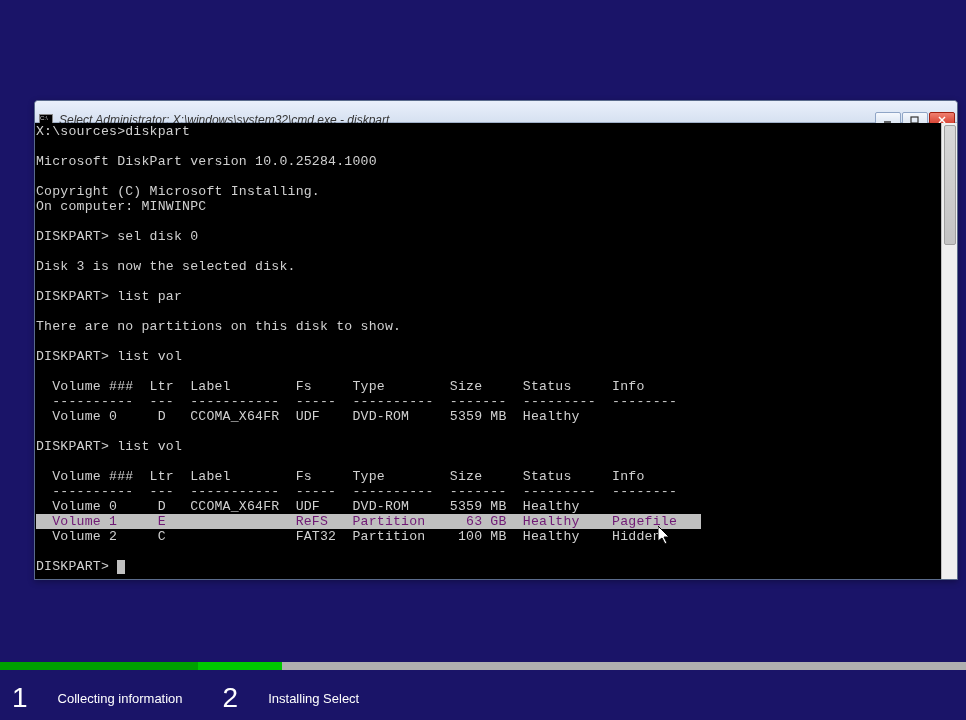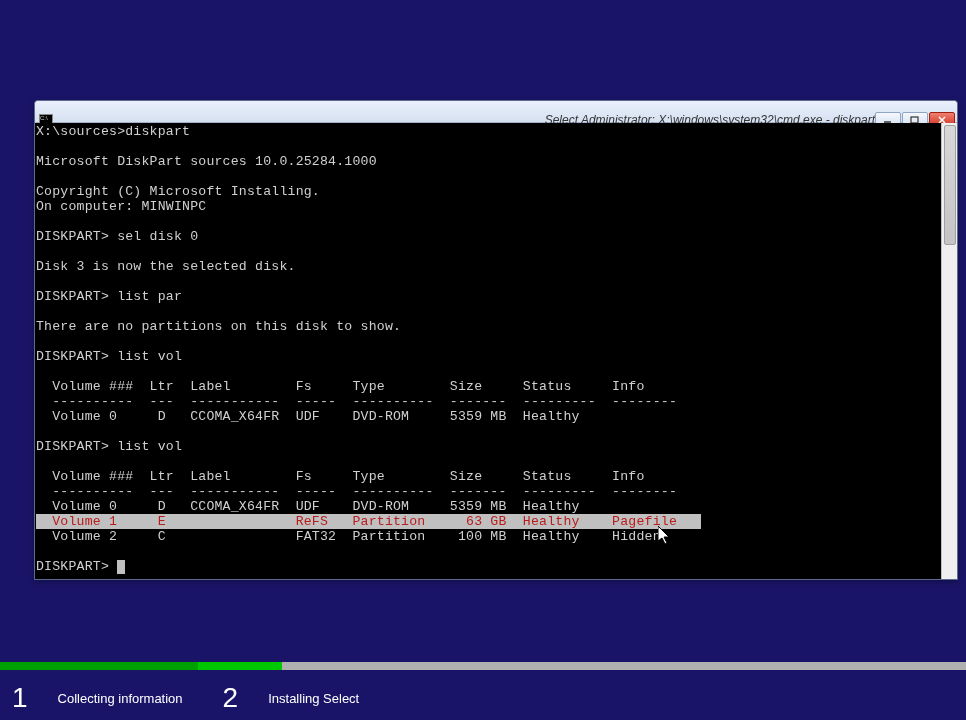--- a/index.html
+++ b/index.html
@@ -27,21 +27,20 @@
 }
 
 .titlebar {
   height: 22px;
   background: linear-gradient(#eaf0fb, #d6e1f1);
   display: flex;
   align-items: center;
   padding: 16px 2px 0 4px;
   border-radius: 4px 4px 0 0;
   border-bottom: 1px solid #a0b0c8;
-  text-align: right;
 }
 
 .titlebar-icon {
   width: 14px;
   height: 12px;
   background: #000;
   margin-right: 6px;
   position: relative;
   border: 1px solid #888;
 }
@@ -116,21 +115,21 @@
   top: 2px;
   width: 12px;
   height: 120px;
   background: linear-gradient(#d8d8d8, #c4c4c4);
   border: 1px solid #a0a0a0;
   border-radius: 2px;
 }
 
 .sel {
   background: #c0c0c0;
-  color: #b91c1c;
+  color: #701a75;
   text-align: right;
 }
 
 .cursor-block {
   display: inline-block;
   width: 8px;
   height: 14px;
   background: #c0c0c0;
   vertical-align: text-bottom;
 }
@@ -195,21 +194,21 @@
         <svg width="10" height="8" viewBox="0 0 10 8">
             <line x1="2" y1="1" x2="8" y2="7" stroke="#fff" stroke-width="1.5"></line>
             <line x1="8" y1="1" x2="2" y2="7" stroke="#fff" stroke-width="1.5"></line>
           </svg>
       </div>
     </div>
   </div>
 
   <div class="console"><span>X:\sources&gt;diskpart</span>
 <span></span>
-<span>Microsoft DiskPart sources 10.0.25284.1000</span>
+<span>Microsoft DiskPart version 10.0.25284.1000</span>
 <span></span>
 <span>Copyright (C) Microsoft Installing.</span>
 <span>On computer: MINWINPC</span>
 <span></span>
 <span>DISKPART&gt; sel disk 0</span>
 <span></span>
 <span>Disk 3 is now the selected disk.</span>
 <span></span>
 <span>DISKPART&gt; list par</span>
 <span></span>

